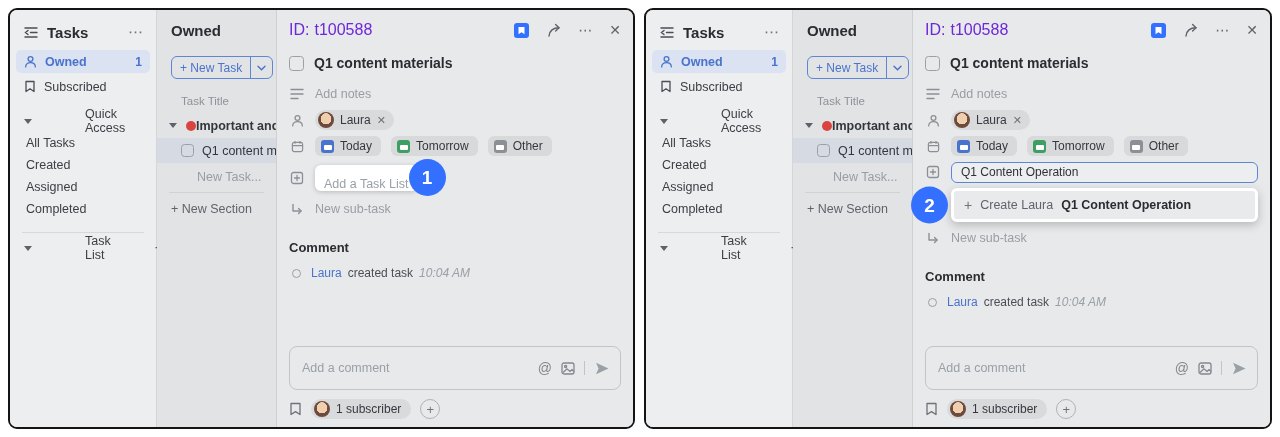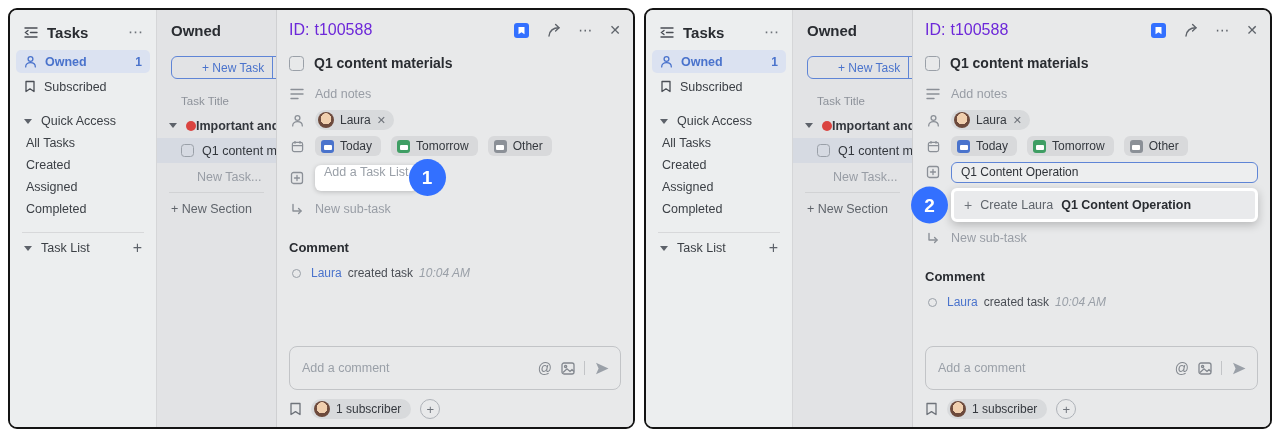--- a/index.html
+++ b/index.html
@@ -12,34 +12,34 @@
   
   .sidebar{width:147px;background:#eceeef;border-right:1px solid #d5d6d8;flex-shrink:0;
     padding-top:10px;box-sizing:border-box;font-size:12.5px;color:#3c4046;}
   .sb-header{display:flex;align-items:center;height:24px;padding:0 12px 0 14px;margin-bottom:6px;}
   .sb-title{font-weight:bold;font-size:15px;margin-left:9px;flex:1;color:#292c31;}
   .sb-more{color:#6e737a;font-size:15px;letter-spacing:1px;cursor:default;}
   .sb-item{display:flex;align-items:center;height:23px;margin:2px 6px;padding:0 8px;border-radius:5px;}
   .sb-item .icn{margin-right:8px;display:inline-flex;}
   .sb-item.selected{background:#dbe2f1;color:#4a73cc;font-weight:bold;}
   .sb-count{margin-left:auto;font-size:12px;}
-  .sb-section{display:flex;align-items:center;height:22px;padding:0 14px;margin-top:12px;}
+  .sb-section{display:flex;align-items:center;height:22px;padding:0 14px;margin-top:12px;gap:44px;}
   .tri{width:0;height:0;border-left:4px solid transparent;border-right:4px solid transparent;
     border-top:5px solid #5d626a;margin-right:9px;flex-shrink:0;}
   .sb-sub{height:22px;display:flex;align-items:center;padding-left:16px;}
   .sb-divider{height:1px;background:#d7d8da;margin:12px 12px 2px;}
   .sb-plus{margin-left:auto;font-size:16px;color:#5d626a;line-height:1;}
 
   
   .listcol{width:120px;background:#e2e3e5;border-right:1px solid #cfd0d2;flex-shrink:0;
     padding-top:12px;box-sizing:border-box;font-size:12.5px;color:#33373d;overflow:hidden;}
   .lc-header{font-weight:bold;font-size:15px;padding-left:14px;height:22px;color:#292c31;}
   .lc-btn-row{padding:12px 0 0 14px;}
   .newtask{display:inline-flex;border:1px solid #5f85d6;border-radius:6px;color:#4a73cc;
-    font-size:12px;height:21px;align-items:stretch;background:transparent;padding-left:22px;}
+    font-size:12px;height:21px;align-items:stretch;background:transparent;}
   .nt-main{padding:0 8px;display:flex;align-items:center;white-space:nowrap;}
   .nt-arrow{border-left:1px solid #5f85d6;width:21px;display:flex;align-items:center;justify-content:center;}
   .lc-colhead{color:#8d929a;font-size:11.5px;padding:16px 0 8px 24px;}
   .lc-section{display:flex;align-items:center;padding-left:12px;height:21px;font-weight:bold;white-space:nowrap;}
   .reddot{width:10px;height:10px;border-radius:50%;background:#da4440;display:inline-block;flex-shrink:0;}
   .lc-task{display:flex;align-items:center;height:25px;background:#d6dae2;padding-left:24px;
     white-space:nowrap;margin-top:2px;}
   .checkbox{width:13px;height:13px;border:1.5px solid #9aa0a8;border-radius:3.5px;flex-shrink:0;
     box-sizing:border-box;margin-right:8px;background:transparent;}
   .lc-newtask{color:#989da5;padding-left:40px;height:28px;display:flex;align-items:center;}
@@ -68,21 +68,21 @@
   .chip-x{color:#6e737a;font-size:11px;}
   .pill{display:inline-flex;align-items:center;gap:6px;background:#d8d9db;border-radius:6px;
     padding:3px 9px 3px 6px;margin-right:10px;color:#35393f;font-size:12px;}
   .minical{width:13px;height:13px;border-radius:3px;position:relative;flex-shrink:0;}
   .minical::after{content:"";position:absolute;left:2.5px;right:2.5px;top:5.5px;bottom:2.5px;
     background:#fff;border-radius:1px;}
   .minical.blue{background:#4a73cc;}
   .minical.green{background:#3f9e64;}
   .minical.gray{background:#8b9097;}
   .spotlight-box{background:#ffffff;border-radius:6px;padding:0 9px;height:26px;display:flex;
-    align-items:flex-start;color:#9aa0a8;box-shadow:0 1px 5px rgba(0,0,0,.2);}
+    align-items:flex-end;color:#9aa0a8;box-shadow:0 1px 5px rgba(0,0,0,.2);}
   .num-circle{width:37px;height:37px;border-radius:50%;background:#3370ff;color:#fff;
     font-weight:bold;font-size:19px;display:flex;align-items:center;justify-content:center;
     flex-shrink:0;z-index:3;}
   .c1{margin-left:-9px;}
   .tl-input{flex:1;border:1.5px solid #5f85d6;border-radius:6px;height:21px;display:flex;
     align-items:center;padding:0 9px;color:#2e3238;font-size:12px;background:#edeeef;
     box-sizing:border-box;}
   .create-dd{margin:3px 0 3px 26px;border:3px solid #ffffff;border-radius:6px;background:#e9eaec;
     box-shadow:0 3px 10px rgba(0,0,0,.22);padding:6px 10px;display:flex;align-items:center;
     gap:8px;font-size:12.5px;color:#5f646b;position:relative;}

